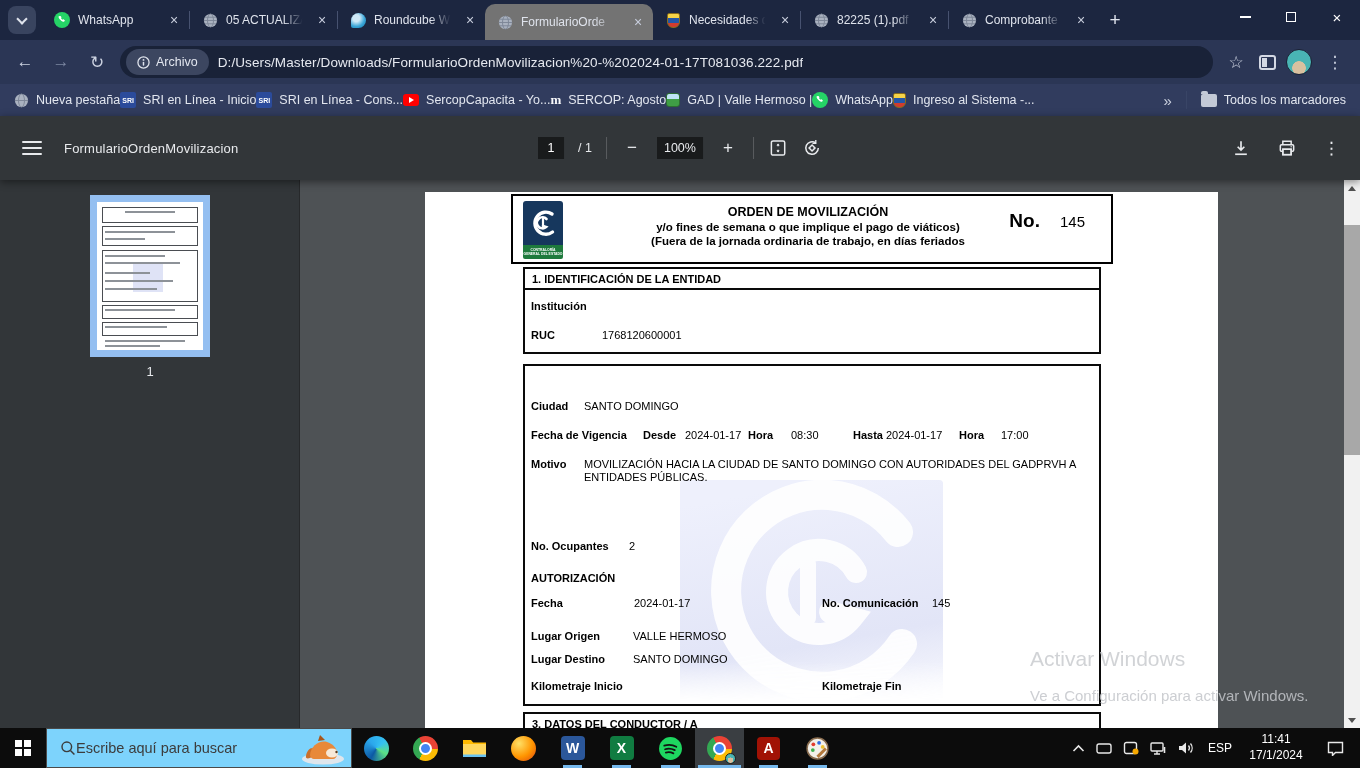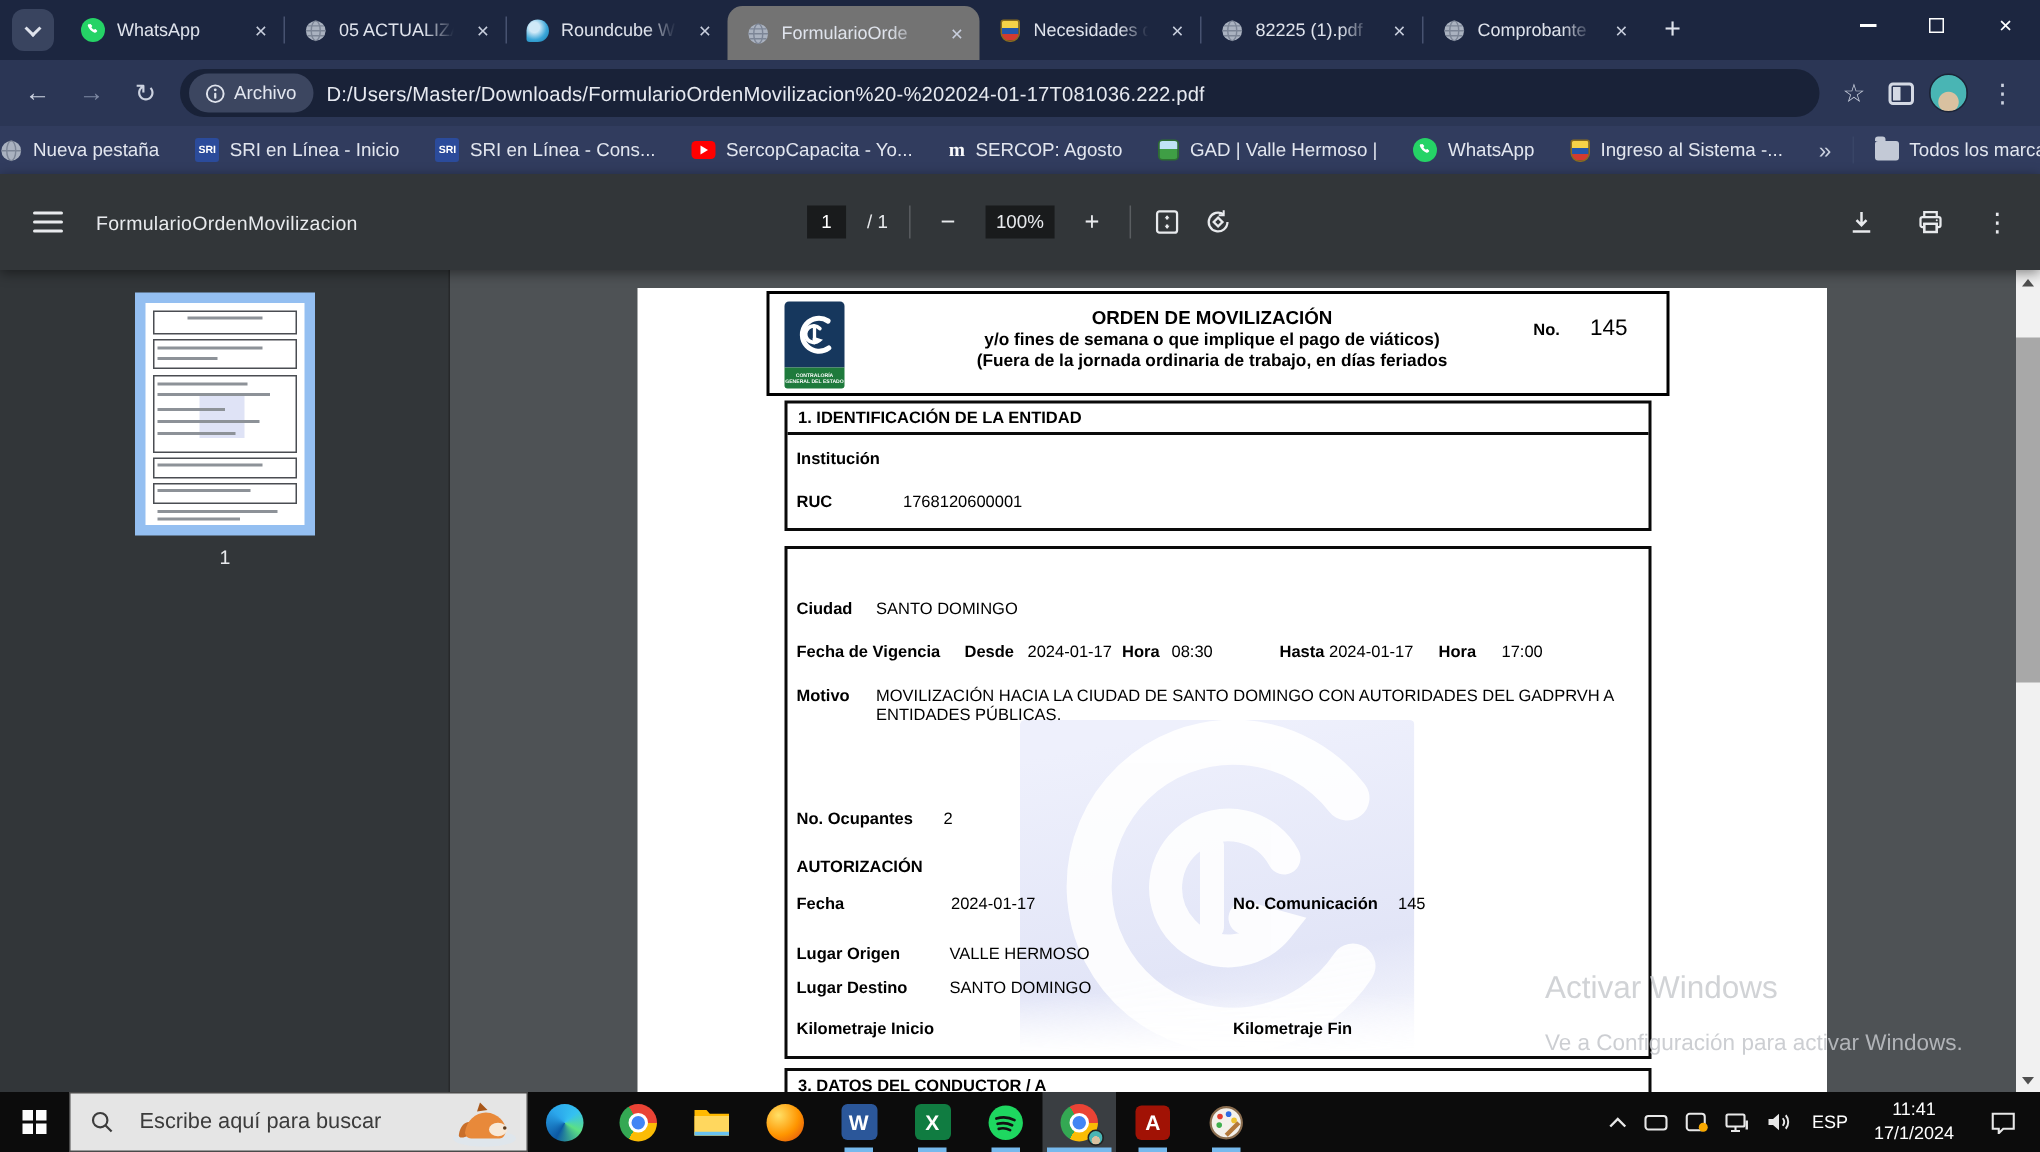--- a/index.html
+++ b/index.html
@@ -35,21 +35,21 @@
 .navicon{width:26px;text-align:center;font-size:17px;color:#ccd2e0;cursor:pointer;flex:none}
 .navicon.dim{color:#7d88a2}
 .addressbar{flex:1;height:32px;background:#192238;border-radius:16px;display:flex;align-items:center;padding:0 14px 0 6px;gap:9px;color:#e6e9f0;overflow:hidden;cursor:text}
 .chip{background:#3c4660;border-radius:13px;height:26px;display:flex;align-items:center;gap:6px;padding:0 11px;font-size:12.5px;color:#e2e6ef;flex:none;cursor:pointer}
 .url{font-size:13.5px;white-space:nowrap;overflow:hidden;letter-spacing:.1px}
 .sidepanel-ic{width:17px;height:15px;border:2px solid #d4d9e4;border-radius:3px;position:relative;flex:none;cursor:pointer}
 .sidepanel-ic::after{content:"";position:absolute;left:1px;top:1px;bottom:1px;width:5px;background:#d4d9e4}
 .avatar{width:26px;height:26px;border-radius:50%;flex:none;cursor:pointer;background:radial-gradient(circle at 50% 75%,#d9c1a0 30%,#49b5b4 33%);border:1px solid #1b2336}
 
 
-.bookmarks{position:absolute;top:84px;left:0;right:0;height:32px;background:#313c5e;display:flex;align-items:center;padding:0 0;gap:24px;color:#e2e6ef;font-size:12.5px}
+.bookmarks{position:absolute;top:84px;left:0;right:0;height:32px;background:#313c5e;display:flex;align-items:center;padding:0 14px;color:#e2e6ef;font-size:12.5px}
 .bm{display:flex;align-items:center;gap:7px;cursor:pointer;white-space:nowrap}
 .badge-sri{width:16px;height:16px;background:#2b4b9b;color:#fff;font-size:7px;font-weight:bold;display:flex;align-items:center;justify-content:center;border-radius:2px}
 .badge-yt{width:16px;height:12px;background:#f00;border-radius:3px;position:relative}
 .badge-yt::after{content:"";position:absolute;left:6px;top:3px;border-left:5px solid #fff;border-top:3px solid transparent;border-bottom:3px solid transparent}
 .badge-m{color:#f8f9fb;font-weight:bold;font-size:13px;font-family:"Liberation Serif",serif}
 .bm-right{margin-left:auto;display:flex;align-items:center;gap:14px}
 .bmsep{width:1px;height:18px;background:#55608040}
 .ofl{font-size:15px;color:#ccd2e0;cursor:pointer}
 .folder-ic{width:16px;height:13px;background:#c3c9d6;border-radius:2px;position:relative}
 .folder-ic::before{content:"";position:absolute;top:-3px;left:0;width:7px;height:3px;background:#c3c9d6;border-radius:2px 2px 0 0}
@@ -94,37 +94,37 @@
 .ab{position:absolute;white-space:nowrap}
 .b{font-weight:bold}
 .hdrbox{position:absolute;left:86px;top:2px;width:602px;height:70px;border:2px solid #000}
 .logo{position:absolute;left:10px;top:5px;width:40px;height:58px}
 .logo-top{width:40px;height:44px;background:#16375d;border-radius:3px 3px 0 0;display:flex;align-items:center;justify-content:center}
 .logo-green{width:40px;height:14px;background:#1e7a3c;color:#fff;font-size:3.4px;line-height:1.2;text-align:center;display:flex;align-items:center;justify-content:center;font-weight:bold;border-radius:0 0 2px 2px}
 .hdrtitle{position:absolute;left:100px;top:9px;width:390px;text-align:center}
 .hdrtitle .t1{font-size:12.5px;font-weight:bold}
 .hdrtitle .t2{font-size:11.5px;font-weight:bold;line-height:1.18;margin-top:2px}
 .hdrno{position:absolute;right:26px;top:14px;display:flex;gap:20px;align-items:baseline}
-.hdrno .nl{font-size:11px;font-weight:bold}
+.hdrno .nl{font-size:19px;font-weight:bold}
 .hdrno .nv{font-size:15px}
 .sec{position:absolute;left:98px;width:578px;border:2px solid #0a0a0a;background:transparent}
 .sec-title{border-bottom:2px solid #0a0a0a;font-weight:bold;font-size:11px;padding:4px 7px 3px}
 .wm{position:absolute;left:255px;top:288px;width:263px;height:222px;background:linear-gradient(170deg,#eef0fc 10%,#e2e5f7 70%,rgba(236,238,252,.25));border-radius:3px;-webkit-mask-image:linear-gradient(#000 82%,transparent);mask-image:linear-gradient(#000 82%,transparent)}
 
 
 .activation{position:absolute;left:1030px;top:647px;z-index:20;pointer-events:none;color:rgba(205,207,210,.92)}
 .activation .a1{font-size:21px}
 .activation .a2{font-size:15px;margin-top:16px;color:rgba(195,198,202,.85)}
 
 
 .taskbar{position:absolute;left:0;right:0;bottom:0;height:40px;background:#0c0c0c;display:flex;align-items:stretch;color:#fff;z-index:30}
 .start{width:46px;display:flex;align-items:center;justify-content:center;cursor:pointer;flex:none}
 .winlogo{display:grid;grid-template-columns:7px 7px;gap:1.5px}
 .winlogo div{width:7px;height:7px;background:#fdfdfd}
-.searchbox{width:306px;background:#e5e5e5;border:1px solid #4a4a4a;display:flex;align-items:center;gap:17px;padding-left:13px;position:relative;flex:none}
+.searchbox{width:306px;background:#7dd3fc;border:1px solid #4a4a4a;display:flex;align-items:center;gap:0;padding-left:13px;position:relative;flex:none}
 .searchbox input{border:none;background:transparent;outline:none;flex:1;font-size:14.5px;color:#333;font-family:inherit}
 .searchbox input::placeholder{color:#3c3c3c;opacity:1}
 .fox{flex:none;margin-right:2px}
 .tbicons{display:flex;flex:none}
 .tbi{width:49px;display:flex;align-items:center;justify-content:center;position:relative;cursor:pointer}
 .tbi.open::after{content:"";position:absolute;bottom:0;left:15px;right:15px;height:3px;background:#76b9ed}
 .tbi.activeapp{background:#3a3e42}
 .tbi.activeapp::after{left:3px;right:3px}
 .ic-edge{width:25px;height:25px;border-radius:50%;background:conic-gradient(from 210deg,#0c59a4,#2ba7ec 30%,#35c1f1 55%,#5ce084 75%,#0c59a4)}
 .ic-chrome{width:25px;height:25px;border-radius:50%;background:conic-gradient(from -30deg,#ea4335 0 120deg,#fbbc05 120deg 240deg,#34a853 240deg 360deg);position:relative}
@@ -439,21 +439,21 @@
           </div>
 
           <div class="sec" style="top:172px;height:342px">
             <div class="ab b" style="left:6px;top:34px">Ciudad</div>
             <div class="ab" style="left:59px;top:34px">SANTO DOMINGO</div>
 
             <div class="ab b" style="left:6px;top:63px">Fecha de Vigencia</div>
             <div class="ab b" style="left:118px;top:63px">Desde</div>
             <div class="ab" style="left:160px;top:63px">2024-01-17</div>
             <div class="ab b" style="left:223px;top:63px">Hora</div>
-            <div class="ab" style="left:256px;top:63px">08:30</div>
+            <div class="ab" style="left:266px;top:63px">08:30</div>
             <div class="ab b" style="left:328px;top:63px">Hasta</div>
             <div class="ab" style="left:361px;top:63px">2024-01-17</div>
             <div class="ab b" style="left:434px;top:63px">Hora</div>
             <div class="ab" style="left:476px;top:63px">17:00</div>
 
             <div class="ab b" style="left:6px;top:92px">Motivo</div>
             <div class="ab" style="left:59px;top:92px;width:500px;white-space:normal;line-height:1.15">MOVILIZACIÓN HACIA LA CIUDAD DE SANTO DOMINGO CON AUTORIDADES DEL GADPRVH A ENTIDADES PÚBLICAS.</div>
 
             <div class="ab b" style="left:6px;top:174px">No. Ocupantes</div>
             <div class="ab" style="left:104px;top:174px">2</div>

